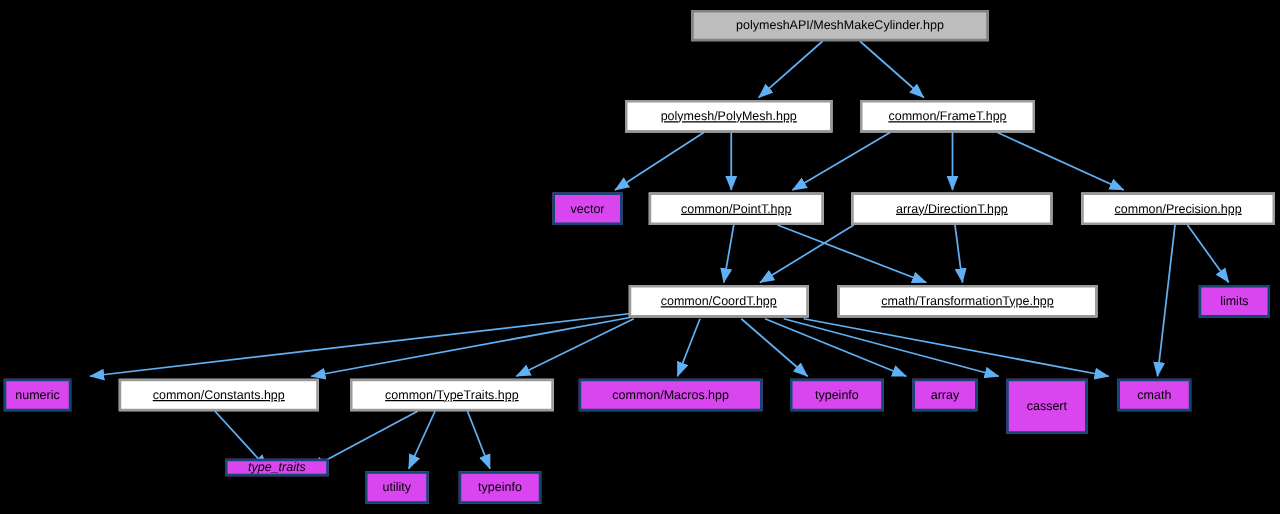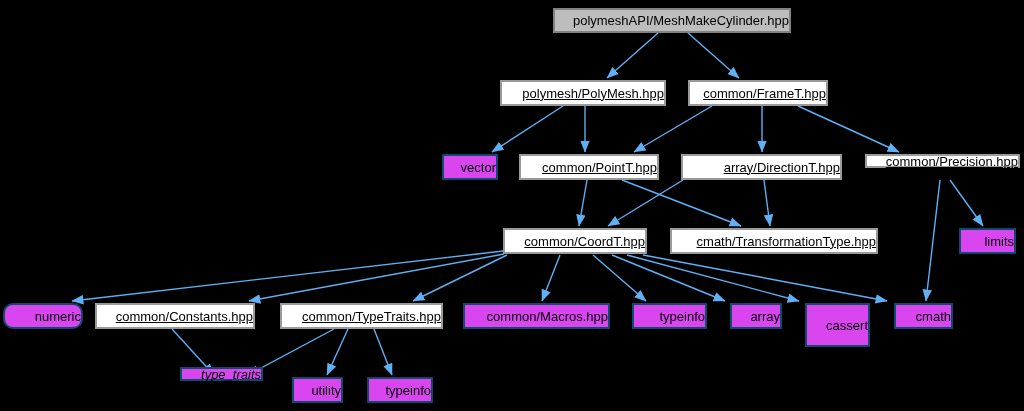--- a/index.html
+++ b/index.html
@@ -20,23 +20,23 @@
     left: 0;
     top: 0;
     width: 1024px;
     height: 411px;
   }
   .node {
     position: absolute;
     box-sizing: border-box;
     display: flex;
     align-items: center;
-    justify-content: flex-end;
+    justify-content: center;
     white-space: nowrap;
-    font-size: 13px;
+    font-size: 10px;
     color: #000000;
     cursor: pointer;
   }
   .node.root {
     background: #bdbdbd;
     border: 2px solid #828282;
     cursor: default;
   }
   .node.internal {
     background: #ffffff;
@@ -98,33 +98,33 @@
       </div>
       <div class="node leaf" style="left: 442px; top: 154px; width: 56px; height: 26px;">
         <span>vector</span>
       </div>
       <div class="node internal" style="left: 519px; top: 154px; width: 140px; height: 26px;">
         <span>common/PointT.hpp</span>
       </div>
       <div class="node internal" style="left: 681px; top: 154px; width: 161px; height: 26px;">
         <span>array/DirectionT.hpp</span>
       </div>
-      <div class="node internal" style="left: 865px; top: 154px; width: 155px; height: 14px;">
+      <div class="node internal" style="left: 865px; top: 154px; width: 155px; height: 26px;">
         <span>common/Precision.hpp</span>
       </div>
       <div class="node internal" style="left: 503px; top: 228px; width: 144px; height: 26px;">
         <span>common/CoordT.hpp</span>
       </div>
       <div class="node internal" style="left: 670px; top: 228px; width: 208px; height: 26px;">
         <span>cmath/TransformationType.hpp</span>
       </div>
       <div class="node leaf" style="left: 959px; top: 228px; width: 57px; height: 26px;">
         <span>limits</span>
       </div>
-      <div class="node leaf" style="left: 3px; top: 303px; width: 80px; height: 26px; border-radius: 10px;">
+      <div class="node leaf" style="left: 3px; top: 303px; width: 54px; height: 26px;">
         <span>numeric</span>
       </div>
       <div class="node internal" style="left: 95px; top: 303px; width: 160px; height: 26px;">
         <span>common/Constants.hpp</span>
       </div>
       <div class="node internal" style="left: 280px; top: 303px; width: 163px; height: 26px;">
         <span>common/TypeTraits.hpp</span>
       </div>
       <div class="node leaf" style="left: 463px; top: 303px; width: 147px; height: 26px;">
         <span>common/Macros.hpp</span>

